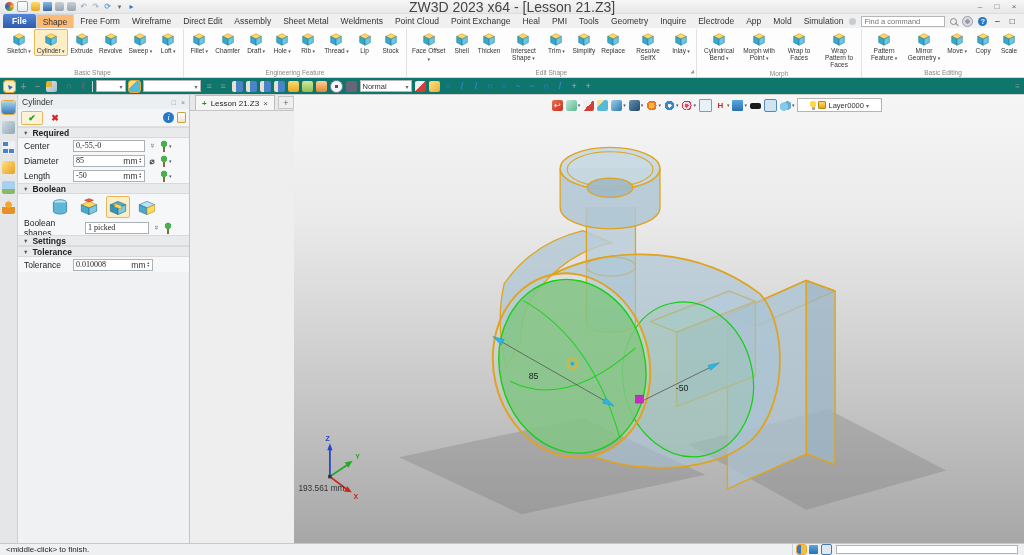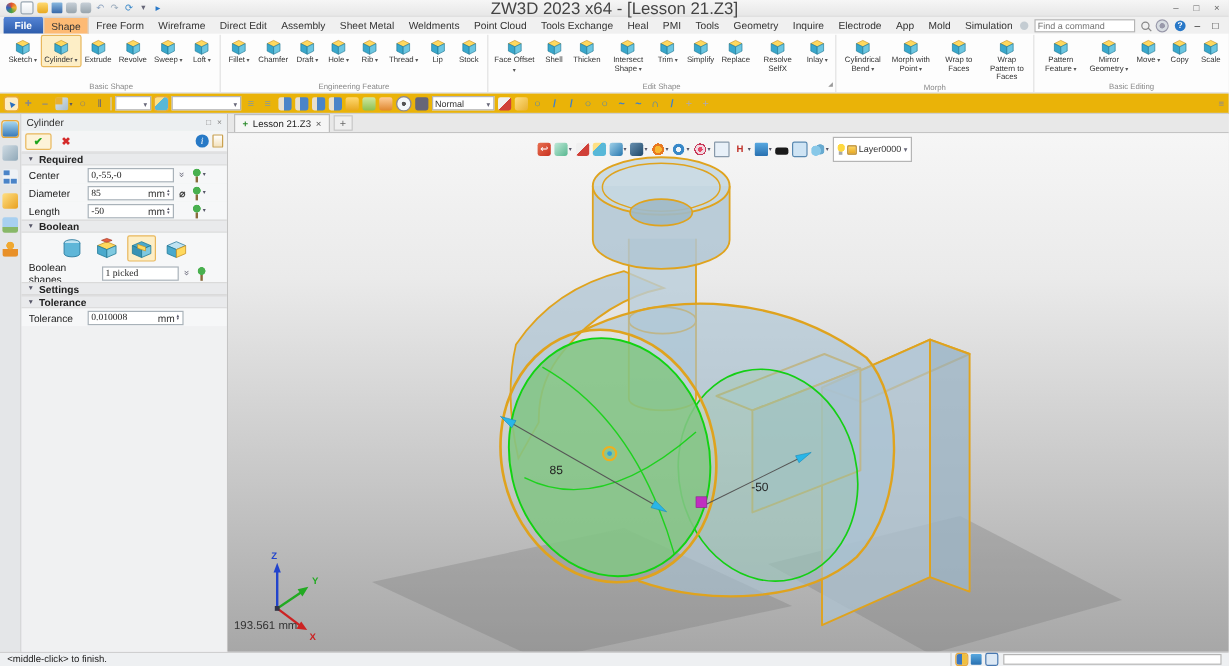--- a/index.html
+++ b/index.html
@@ -94,21 +94,21 @@
 .rbtns{display:flex;flex:1;align-items:flex-start}
 .rbtn{display:flex;flex-direction:column;align-items:center;padding:1px 2px 0;border:1px solid transparent;border-radius:2px;min-width:22px}
 .rbtn[data-sel="1"]{background:#fdeec6;border-color:#e8b75c}
 .rbtn svg{width:20px;height:16px;flex:none}
 .rlabel{font-size:6.5px;line-height:7px;text-align:center;max-width:34px;color:#333}
 .rbtn[data-dd="1"] .rlabel::after{content:" ▾";font-size:5px;color:#555}
 .glabel{font-size:6.5px;color:#888;text-align:center;height:9px;line-height:9px;position:relative}
 .launcher{position:absolute;right:0;bottom:1px;font-size:5px;color:#999}
 
 
-#selbar{height:17px;background:#eab308;border-bottom:1px solid #cfcfcf;display:flex;align-items:center;gap:3px;padding:0 4px}
+#selbar{height:17px;background:#0f766e;border-bottom:1px solid #cfcfcf;display:flex;align-items:center;gap:3px;padding:0 4px}
 .vsep{width:1px;height:11px;background:#d0d0d0;flex:none}
 .combo{height:12px;background:#fff;border:1px solid #b5b5b5;font-size:7.5px;display:flex;align-items:center;padding:0 2px;color:#333;gap:2px;flex:none}
 .combo .cdd{margin-left:auto}
 .cdd::before{content:"▾";font-size:6px;color:#667}
 .w30{width:30px}.w58{width:58px}.w52{width:52px}
 .ovf{margin-left:auto;color:#889;font-size:8px}
 .ovf::before{content:"≡"}
 
 
 #content{display:flex;height:448px}
@@ -145,31 +145,31 @@
 .pick{width:10px;height:12px;flex:none;background:radial-gradient(circle at 50% 32%,#49b04f 0 3px,transparent 3.5px),linear-gradient(#8a6a3a,#8a6a3a) 50% 100%/2px 5px no-repeat}
 .pick2{background:radial-gradient(circle at 50% 32%,#c8b030 0 3px,transparent 3.5px),linear-gradient(#8a6a3a,#8a6a3a) 50% 100%/2px 5px no-repeat}
 .pickdd::after{content:"▾";font-size:5px;color:#556}
 .pickwrap{display:flex;align-items:center;flex:none}
 .boolopts{display:flex;justify-content:center;gap:5px;padding:2px 0;background:#f6f7f8}
 .bopt{width:24px;height:22px;border:1px solid transparent;border-radius:2px;display:flex;align-items:center;justify-content:center}
 .bopt[data-sel="1"]{border-color:#e8b75c;background:#fdeec6}
 .pfill{flex:1;background:#f0f1f2}
 
 
-#main{flex:1;display:flex;flex-direction:column;min-width:0}
+#main{flex:1;display:flex;flex-direction:row;min-width:0}
 #tabbar{height:16px;background:#e8e8e8;border-bottom:1px solid #c4c4c4;display:flex;align-items:flex-end;padding-left:5px;gap:3px}
 .dtab{height:15px;background:#f6f6f6;border:1px solid #bdbdbd;border-bottom:none;display:flex;align-items:center;gap:4px;padding:0 6px;font-size:8px}
 .tplus::before{content:"+";color:#2a8a2a;font-weight:bold}
 .tclose::before{content:"×";color:#555}
 .newtab{width:16px;height:13px;border:1px solid #c6c6c6;background:#efefef;color:#666;display:flex;align-items:center;justify-content:center;margin-bottom:1px}
 .newtab::before{content:"+"}
 #viewport{flex:1;position:relative;background:linear-gradient(180deg,#f6f6f6 0%,#eaeaea 28%,#c6c6c6 68%,#a7a7a7 100%);overflow:hidden}
 .prompts{position:absolute;left:9px;top:3px;font-size:8.5px;color:#333;line-height:10px;z-index:3}
 #vtoolbar{position:absolute;left:258px;top:3px;display:flex;align-items:center;gap:3px;z-index:3}
-.layercombo{height:21px;padding:0 3px}
+.layercombo{height:14px;padding:0 12px}
 .bulb{width:6px;height:9px;background:radial-gradient(circle at 50% 35%,#ffd940 0 3px,transparent 3.5px),linear-gradient(#a8a8a8,#a8a8a8) 50% 100%/3px 3px no-repeat;flex:none}
 .layersq{width:8px;height:8px;background:linear-gradient(#ffd760,#e8a820);border:1px solid #b8831a;border-radius:1px;flex:none}
 #scene{position:absolute;left:0;top:0;width:100%;height:100%;z-index:1}
 
 
 #statusbar{height:12px;background:#eef0f2;border-top:1px solid #c8c8c8;display:flex;align-items:center;font-size:8px;padding:0 6px;gap:4px}
 #statusbar .right{margin-left:auto;display:flex;align-items:center;gap:4px}
 #status-input{width:182px;height:9px;border:1px solid #b5b5b5;background:#fff;font-size:7px;font-family:"Liberation Sans",sans-serif}
 </style>
 </head>
@@ -201,21 +201,21 @@
   <div style="display:flex">
       <span class="mtab" data-kind="file">File</span>
       <span class="mtab" data-kind="active">Shape</span>
       <span class="mtab">Free Form</span>
       <span class="mtab">Wireframe</span>
       <span class="mtab">Direct Edit</span>
       <span class="mtab">Assembly</span>
       <span class="mtab">Sheet Metal</span>
       <span class="mtab">Weldments</span>
       <span class="mtab">Point Cloud</span>
-      <span class="mtab">Tools Exchange</span>
+      <span class="mtab">Point Exchange</span>
       <span class="mtab">Heal</span>
       <span class="mtab">PMI</span>
       <span class="mtab">Tools</span>
       <span class="mtab">Geometry</span>
       <span class="mtab">Inquire</span>
       <span class="mtab">Electrode</span>
       <span class="mtab">App</span>
       <span class="mtab">Mold</span>
       <span class="mtab">Simulation</span>
     </div>

